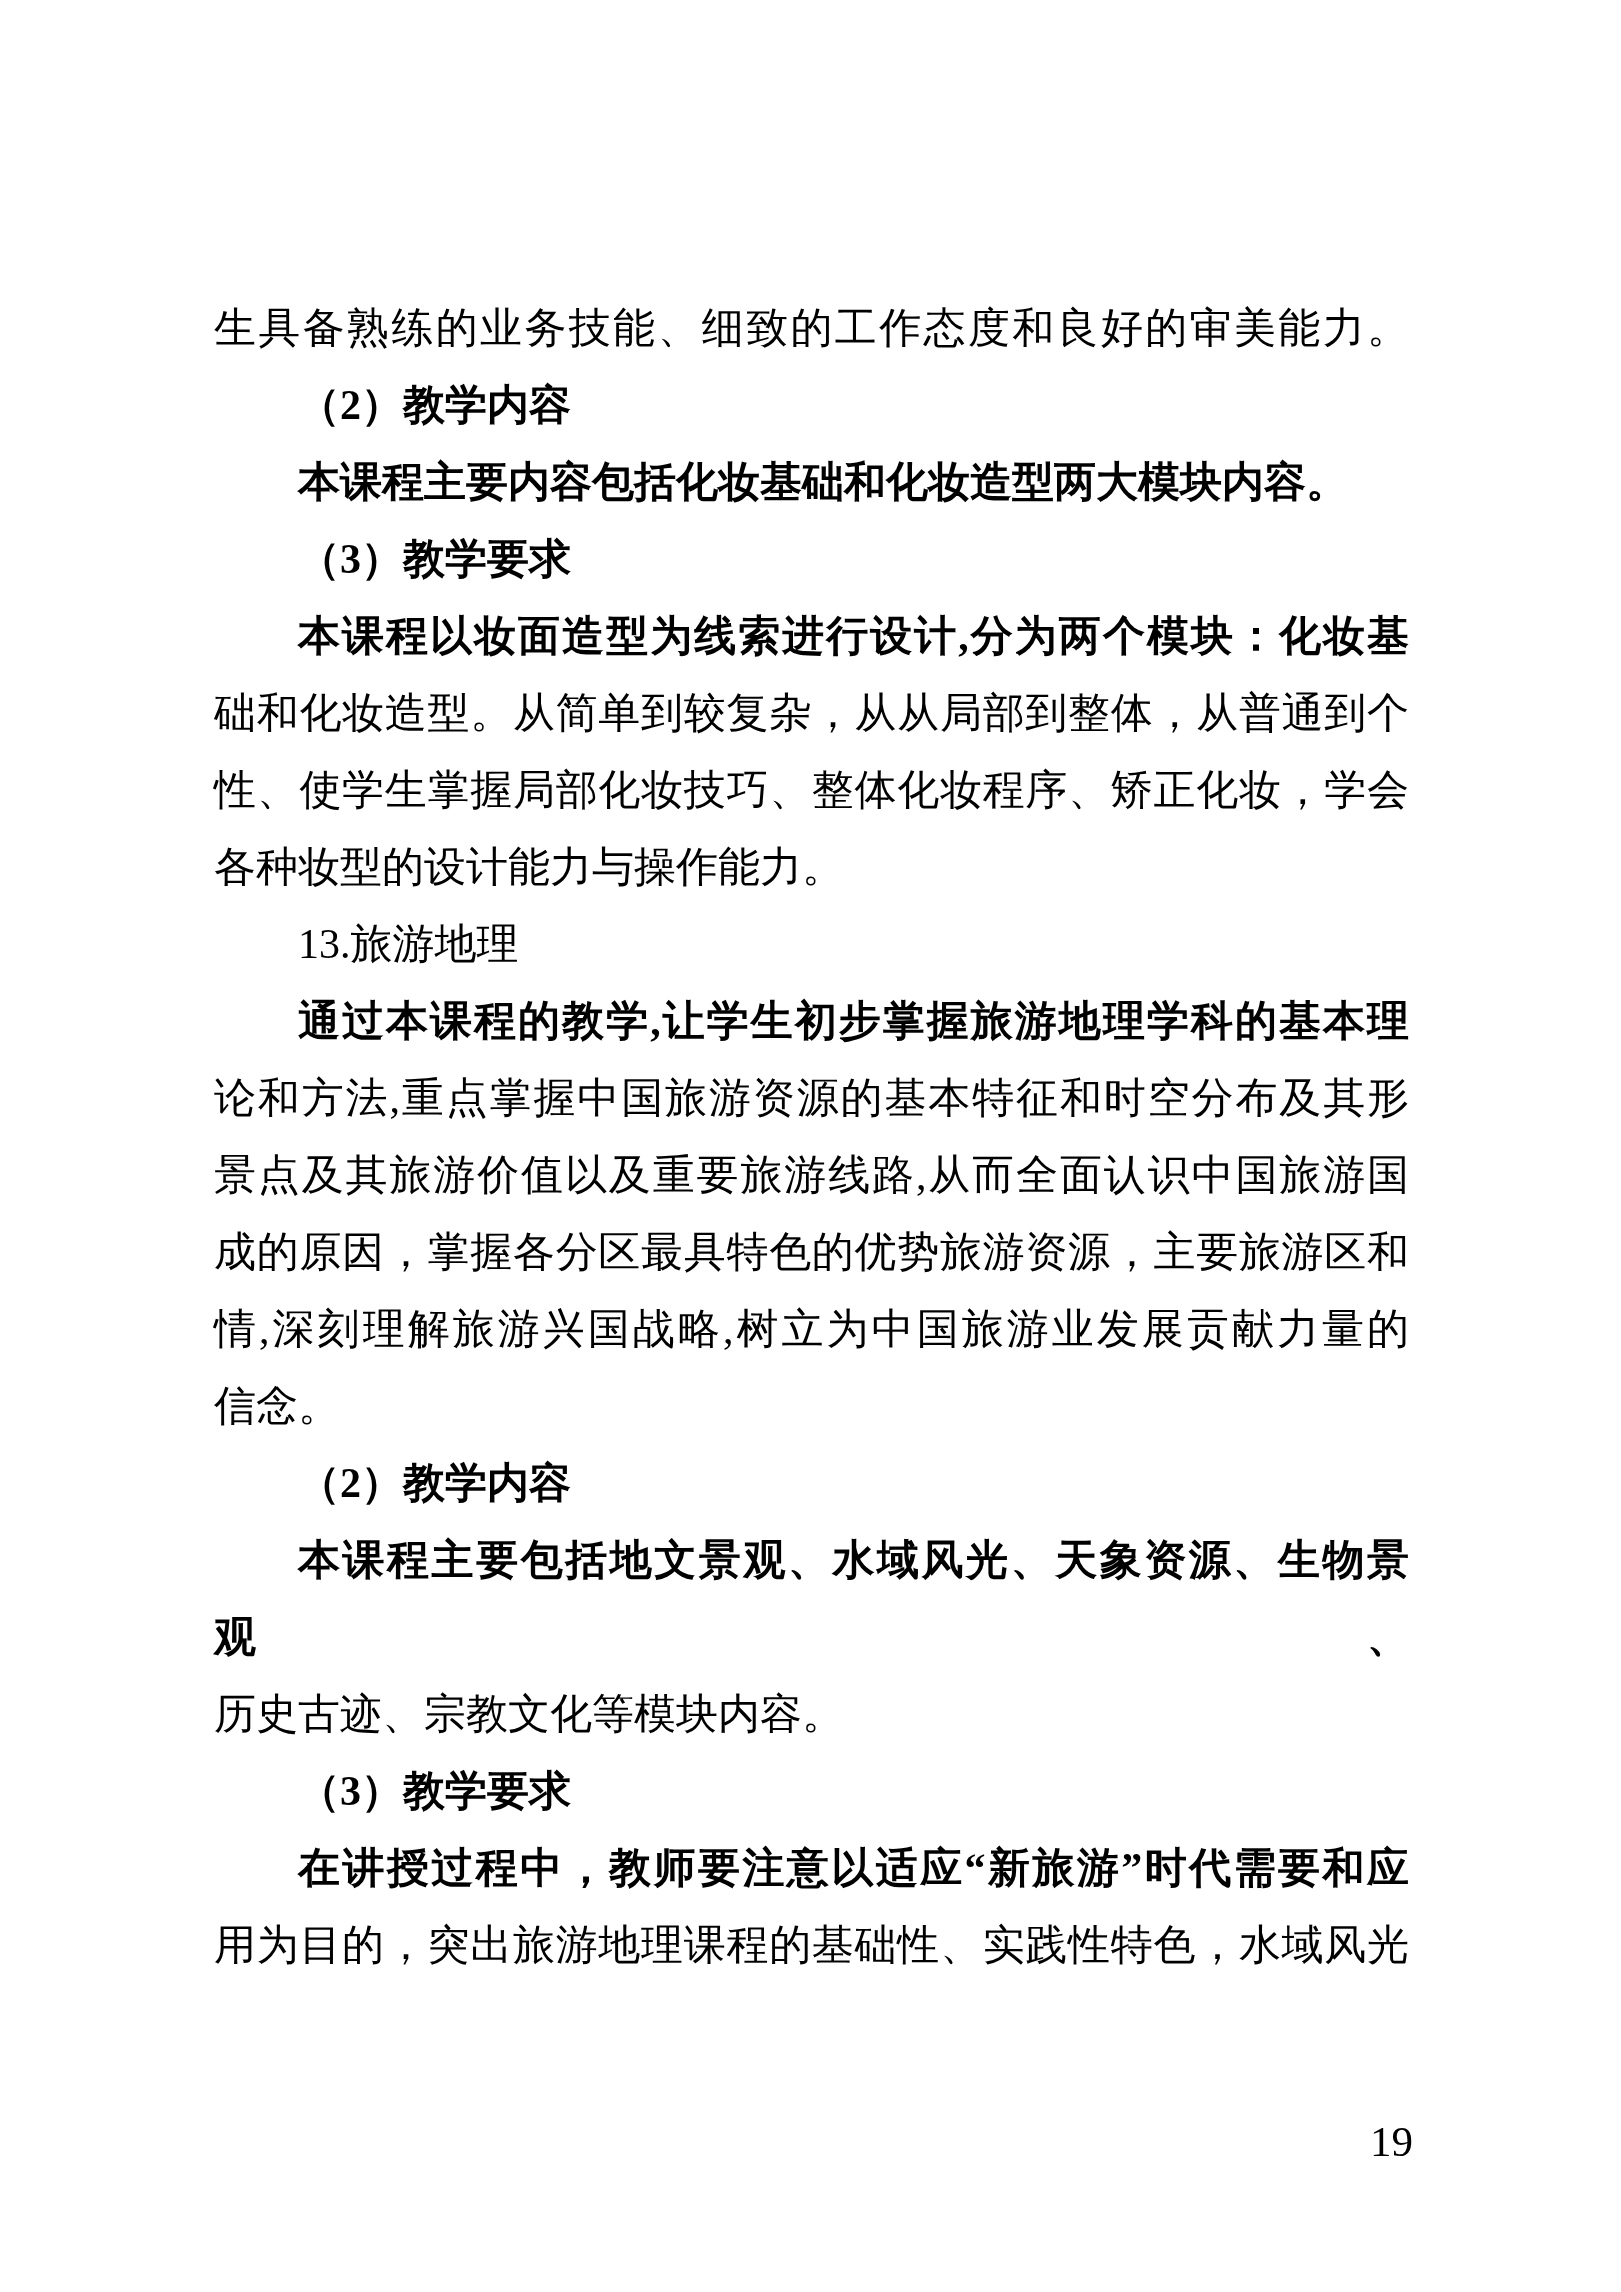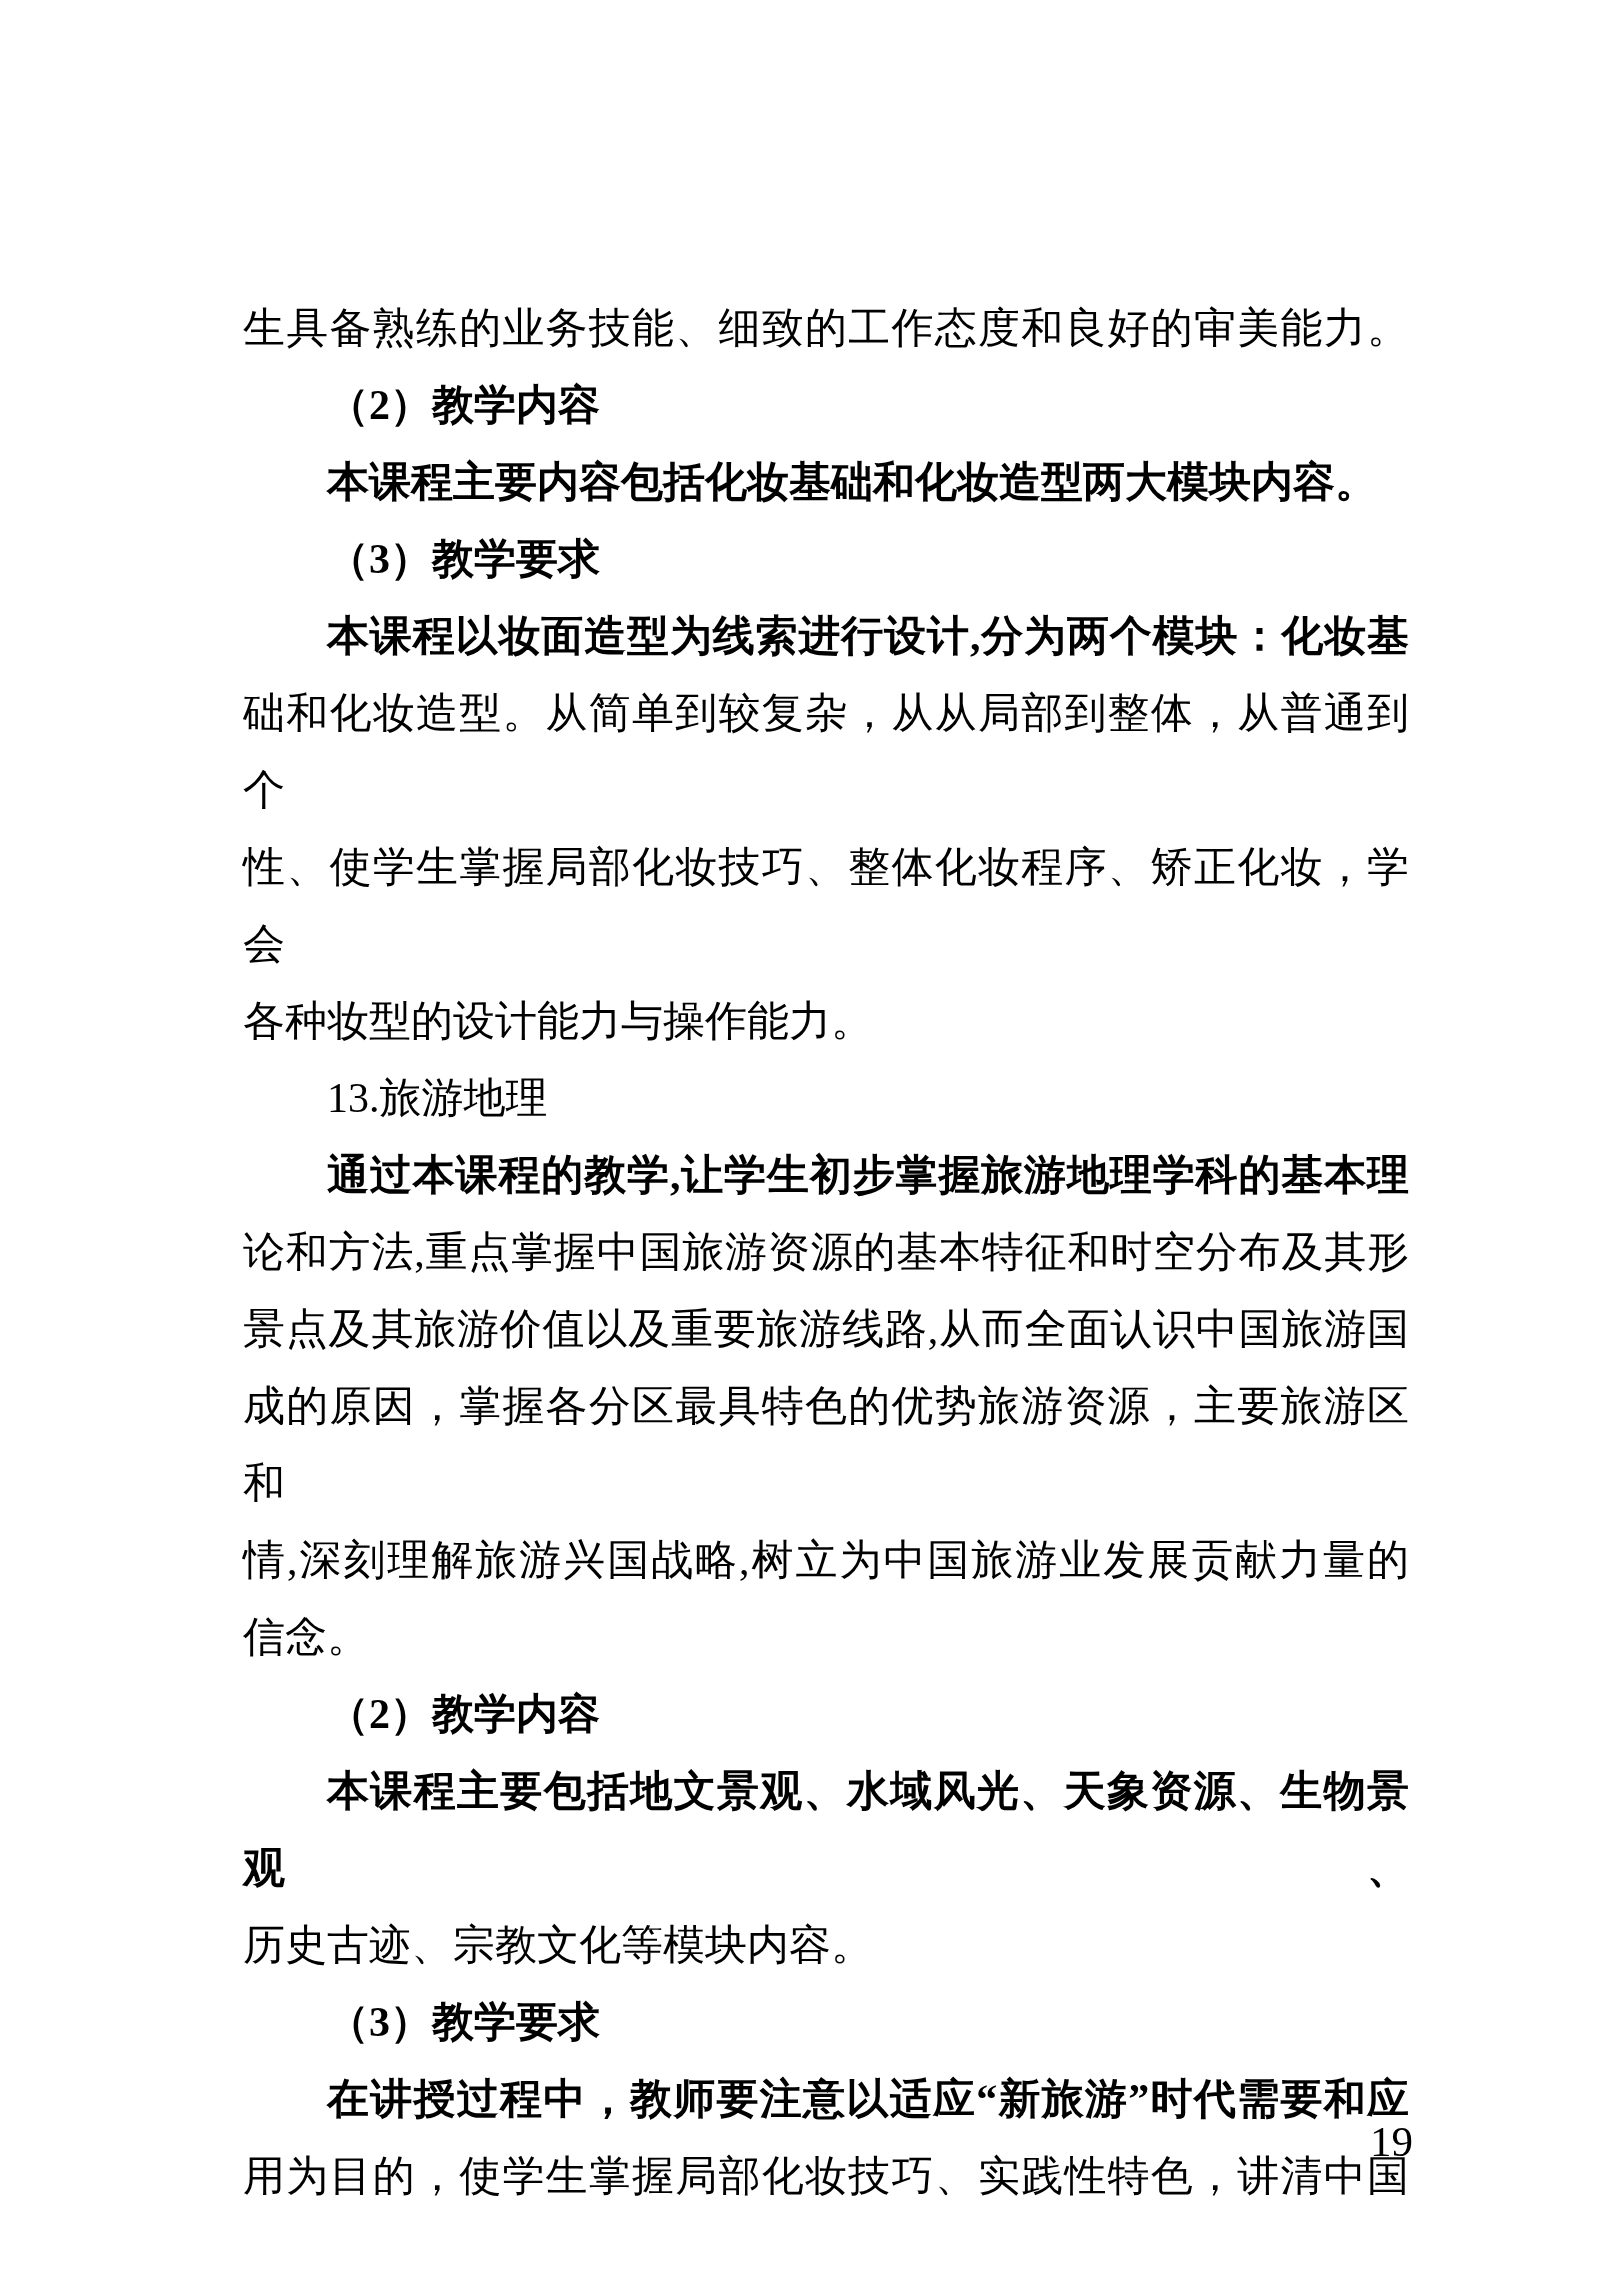--- a/index.html
+++ b/index.html
@@ -14,21 +14,21 @@
     overflow: hidden;
   }
   .text-block {
     position: absolute;
     left: 214px;
     top: 290px;
     width: 1195px;
     font-size: 42px;
     line-height: 77px;
   }
-  .line { min-height: 77px; margin-left: 29px; }
+  .line { min-height: 77px; }
   .indent { text-indent: 84px; font-weight: bold; }
   .justify {
     text-align: justify;
     text-align-last: justify;
   }
   .bold { font-weight: normal; }
   .page-number {
     position: absolute;
     top: 2120px;
     right: 208px;
@@ -54,17 +54,17 @@
     <div class="line justify">论和方法,重点掌握中国旅游资源的基本特征和时空分布及其形</div>
     <div class="line justify">景点及其旅游价值以及重要旅游线路,从而全面认识中国旅游国</div>
     <div class="line justify">成的原因，掌握各分区最具特色的优势旅游资源，主要旅游区和</div>
     <div class="line justify">情,深刻理解旅游兴国战略,树立为中国旅游业发展贡献力量的</div>
     <div class="line">信念。</div>
     <div class="line indent">（2）教学内容</div>
     <div class="line indent justify">本课程主要包括地文景观、水域风光、天象资源、生物景观、</div>
     <div class="line">历史古迹、宗教文化等模块内容。</div>
     <div class="line indent">（3）教学要求</div>
     <div class="line indent justify">在讲授过程中，教师要注意以适应“新旅游”时代需要和应</div>
-    <div class="line justify">用为目的，使学生掌握局部化妆技巧、实践性特色，讲清中国</div>
+    <div class="line justify">用为目的，突出旅游地理课程的基础性、实践性特色，水域风光</div>
   </div>
   <div class="page-number">19</div>
 </div>
 
 
 </body></html>

